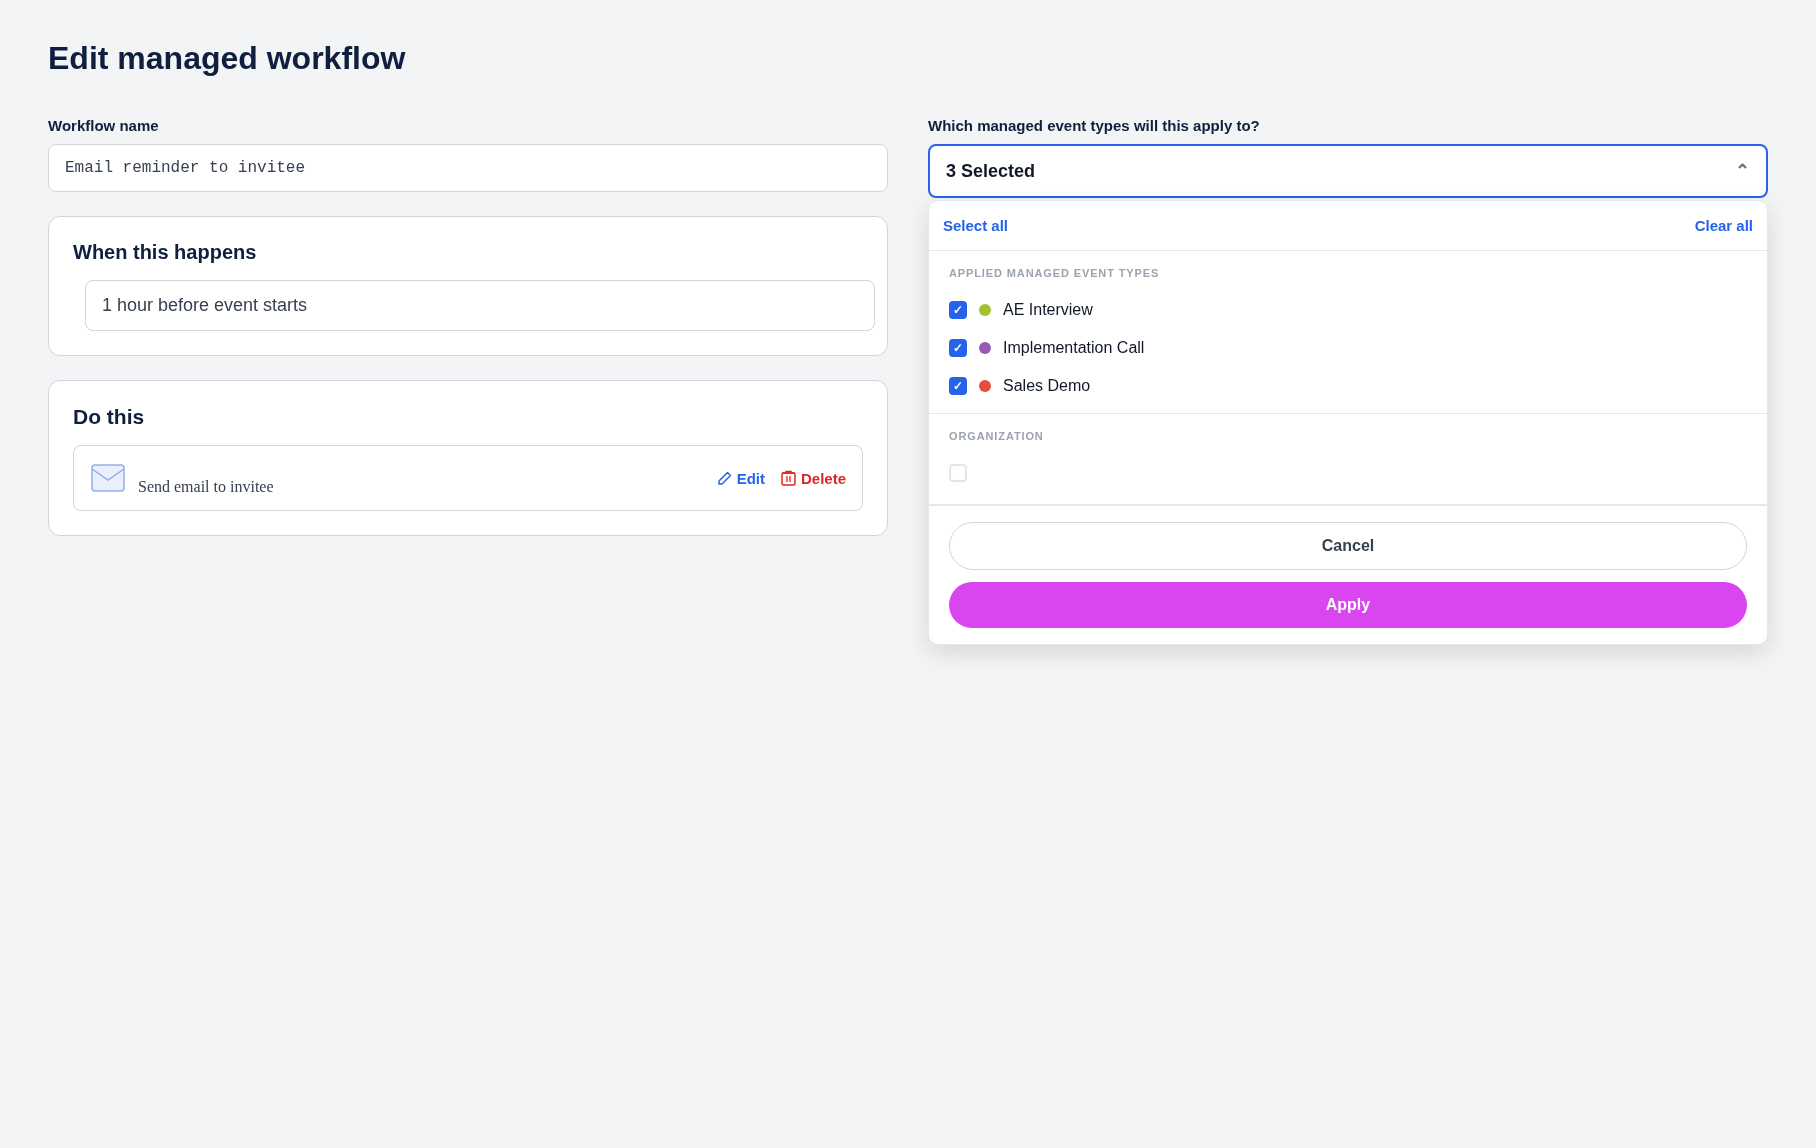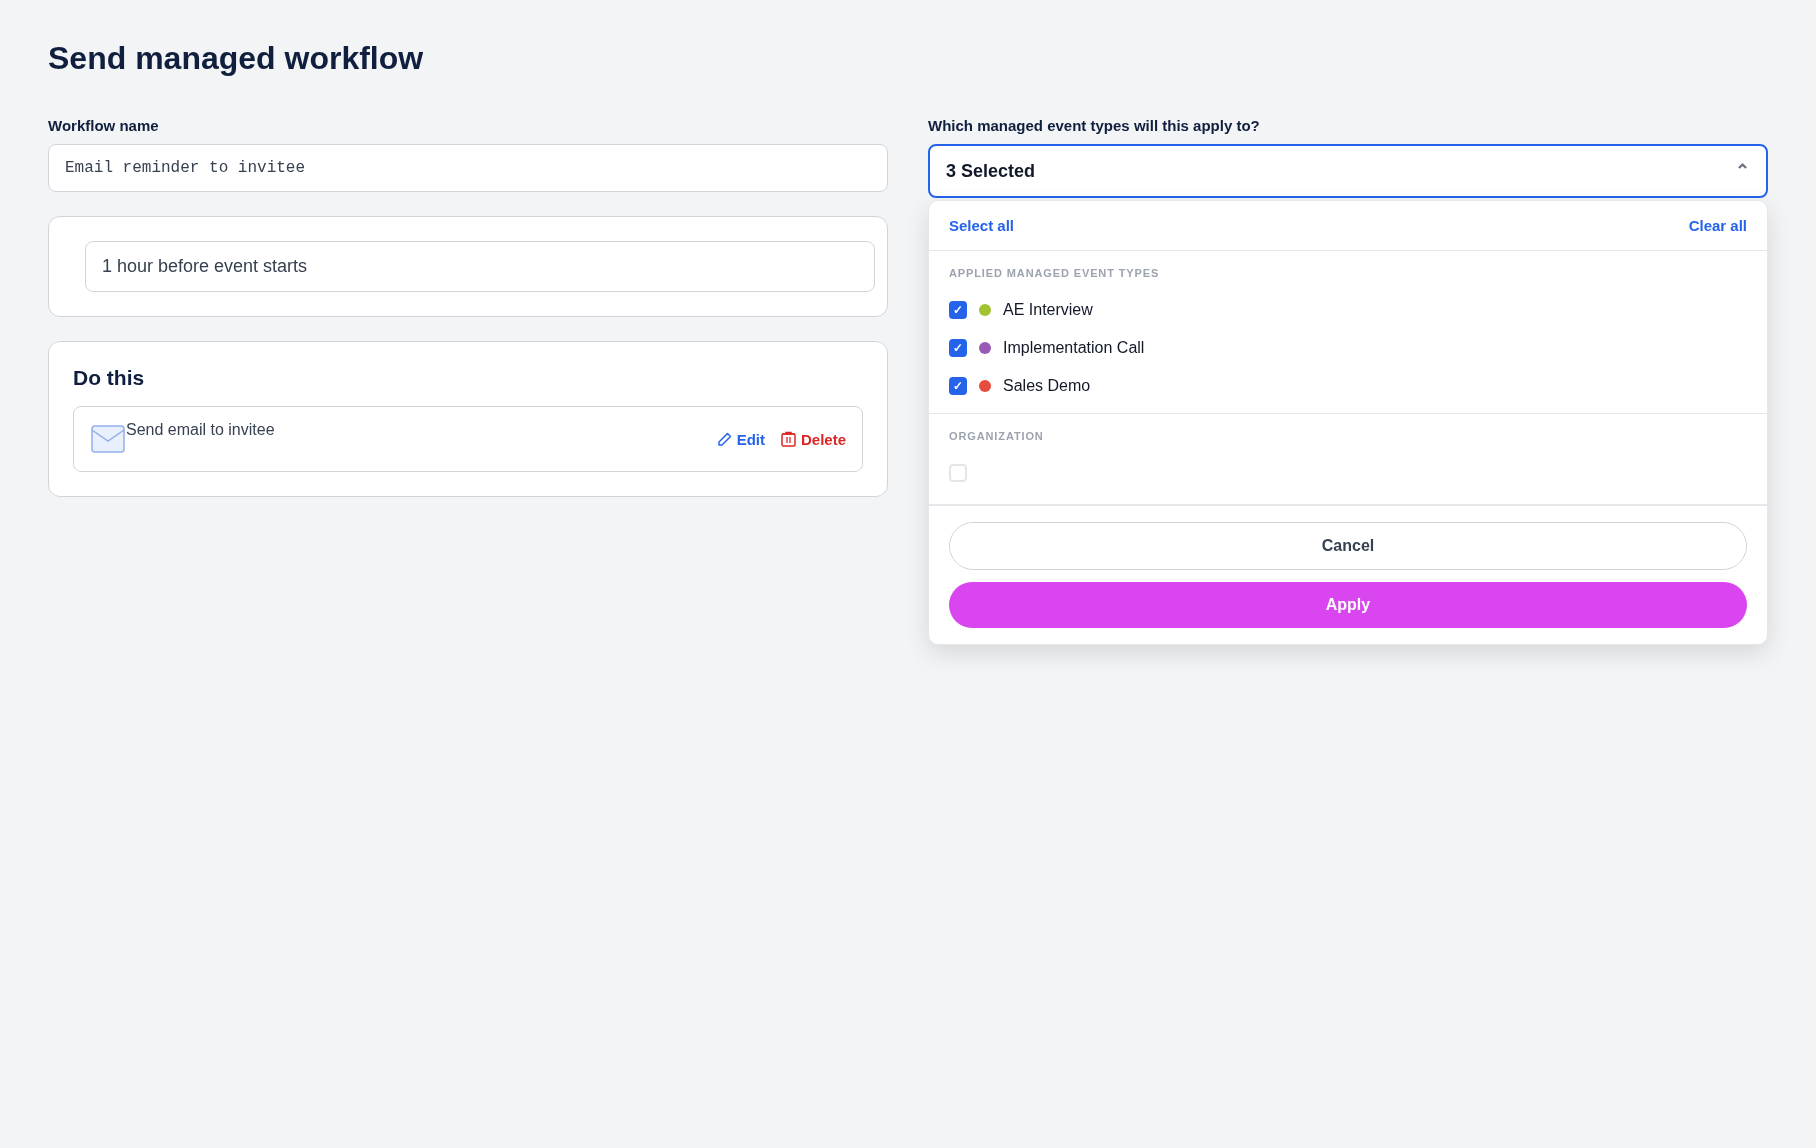--- a/index.html
+++ b/index.html
@@ -73,21 +73,21 @@
       border: 1.5px solid #e5e7eb;
       border-radius: 10px;
       box-shadow: 0 8px 24px rgba(0,0,0,0.12);
       z-index: 100;
       overflow: hidden;
     }
     .dropdown-actions {
       display: flex;
       justify-content: space-between;
       align-items: center;
-      padding: 16px 20px;
+      padding: 16px 14px;
       border-bottom: 1.5px solid #e5e7eb;
     }
     .action-link {
       font-size: 15px;
       font-weight: 600;
       color: #2563eb;
       cursor: pointer;
       background: none;
       border: none;
     }
@@ -217,22 +217,23 @@
     .action-row {
       display: flex;
       align-items: center;
       justify-content: space-between;
       border: 1.5px solid #d1d5db;
       border-radius: 8px;
       padding: 14px 16px;
     }
     .action-left {
       display: flex;
-      align-items: flex-start;
-      gap: 0;
+      align-items: flex-end;
+      gap: 12px;
+      font-family: Liberation Serif, serif;
     }
     .email-icon {
       width: 36px;
       height: 36px;
       display: flex;
       align-items: center;
       justify-content: center;
     }
     .action-text {
       font-size: 16px;
@@ -258,31 +259,32 @@
     .delete-btn { color: #dc2626; }
 
     
     .right-col .field-label {
       margin-bottom: 10px;
     }
   </style>
 </head>
 <body>
 
-<h1 class="page-title">Send managed workflow</h1>
+<h1 class="page-title">Edit managed workflow</h1>
 
 <div class="main-layout">
 
   <div class="left-col">
     <div>
       <div class="field-label">Workflow name</div>
       <input class="text-input" type="text" value="Email reminder to invitee" style="">
     </div>
 
     <div class="card">
+      <div class="card-title">When this happens</div>
       <input class="card-input" type="text" value="1 hour before event starts" readonly="" style="">
     </div>
 
     <div class="do-this-card">
       <div class="do-this-title">Do this</div>
       <div class="action-row">
         <div class="action-left">
           <div class="email-icon">
             <svg width="34" height="28" viewBox="0 0 34 28" fill="none" xmlns="http://www.w3.org/2000/svg">
               <rect x="1" y="1" width="32" height="26" rx="3" fill="#e8f0fe" stroke="#93aeed" stroke-width="1.5"></rect>

